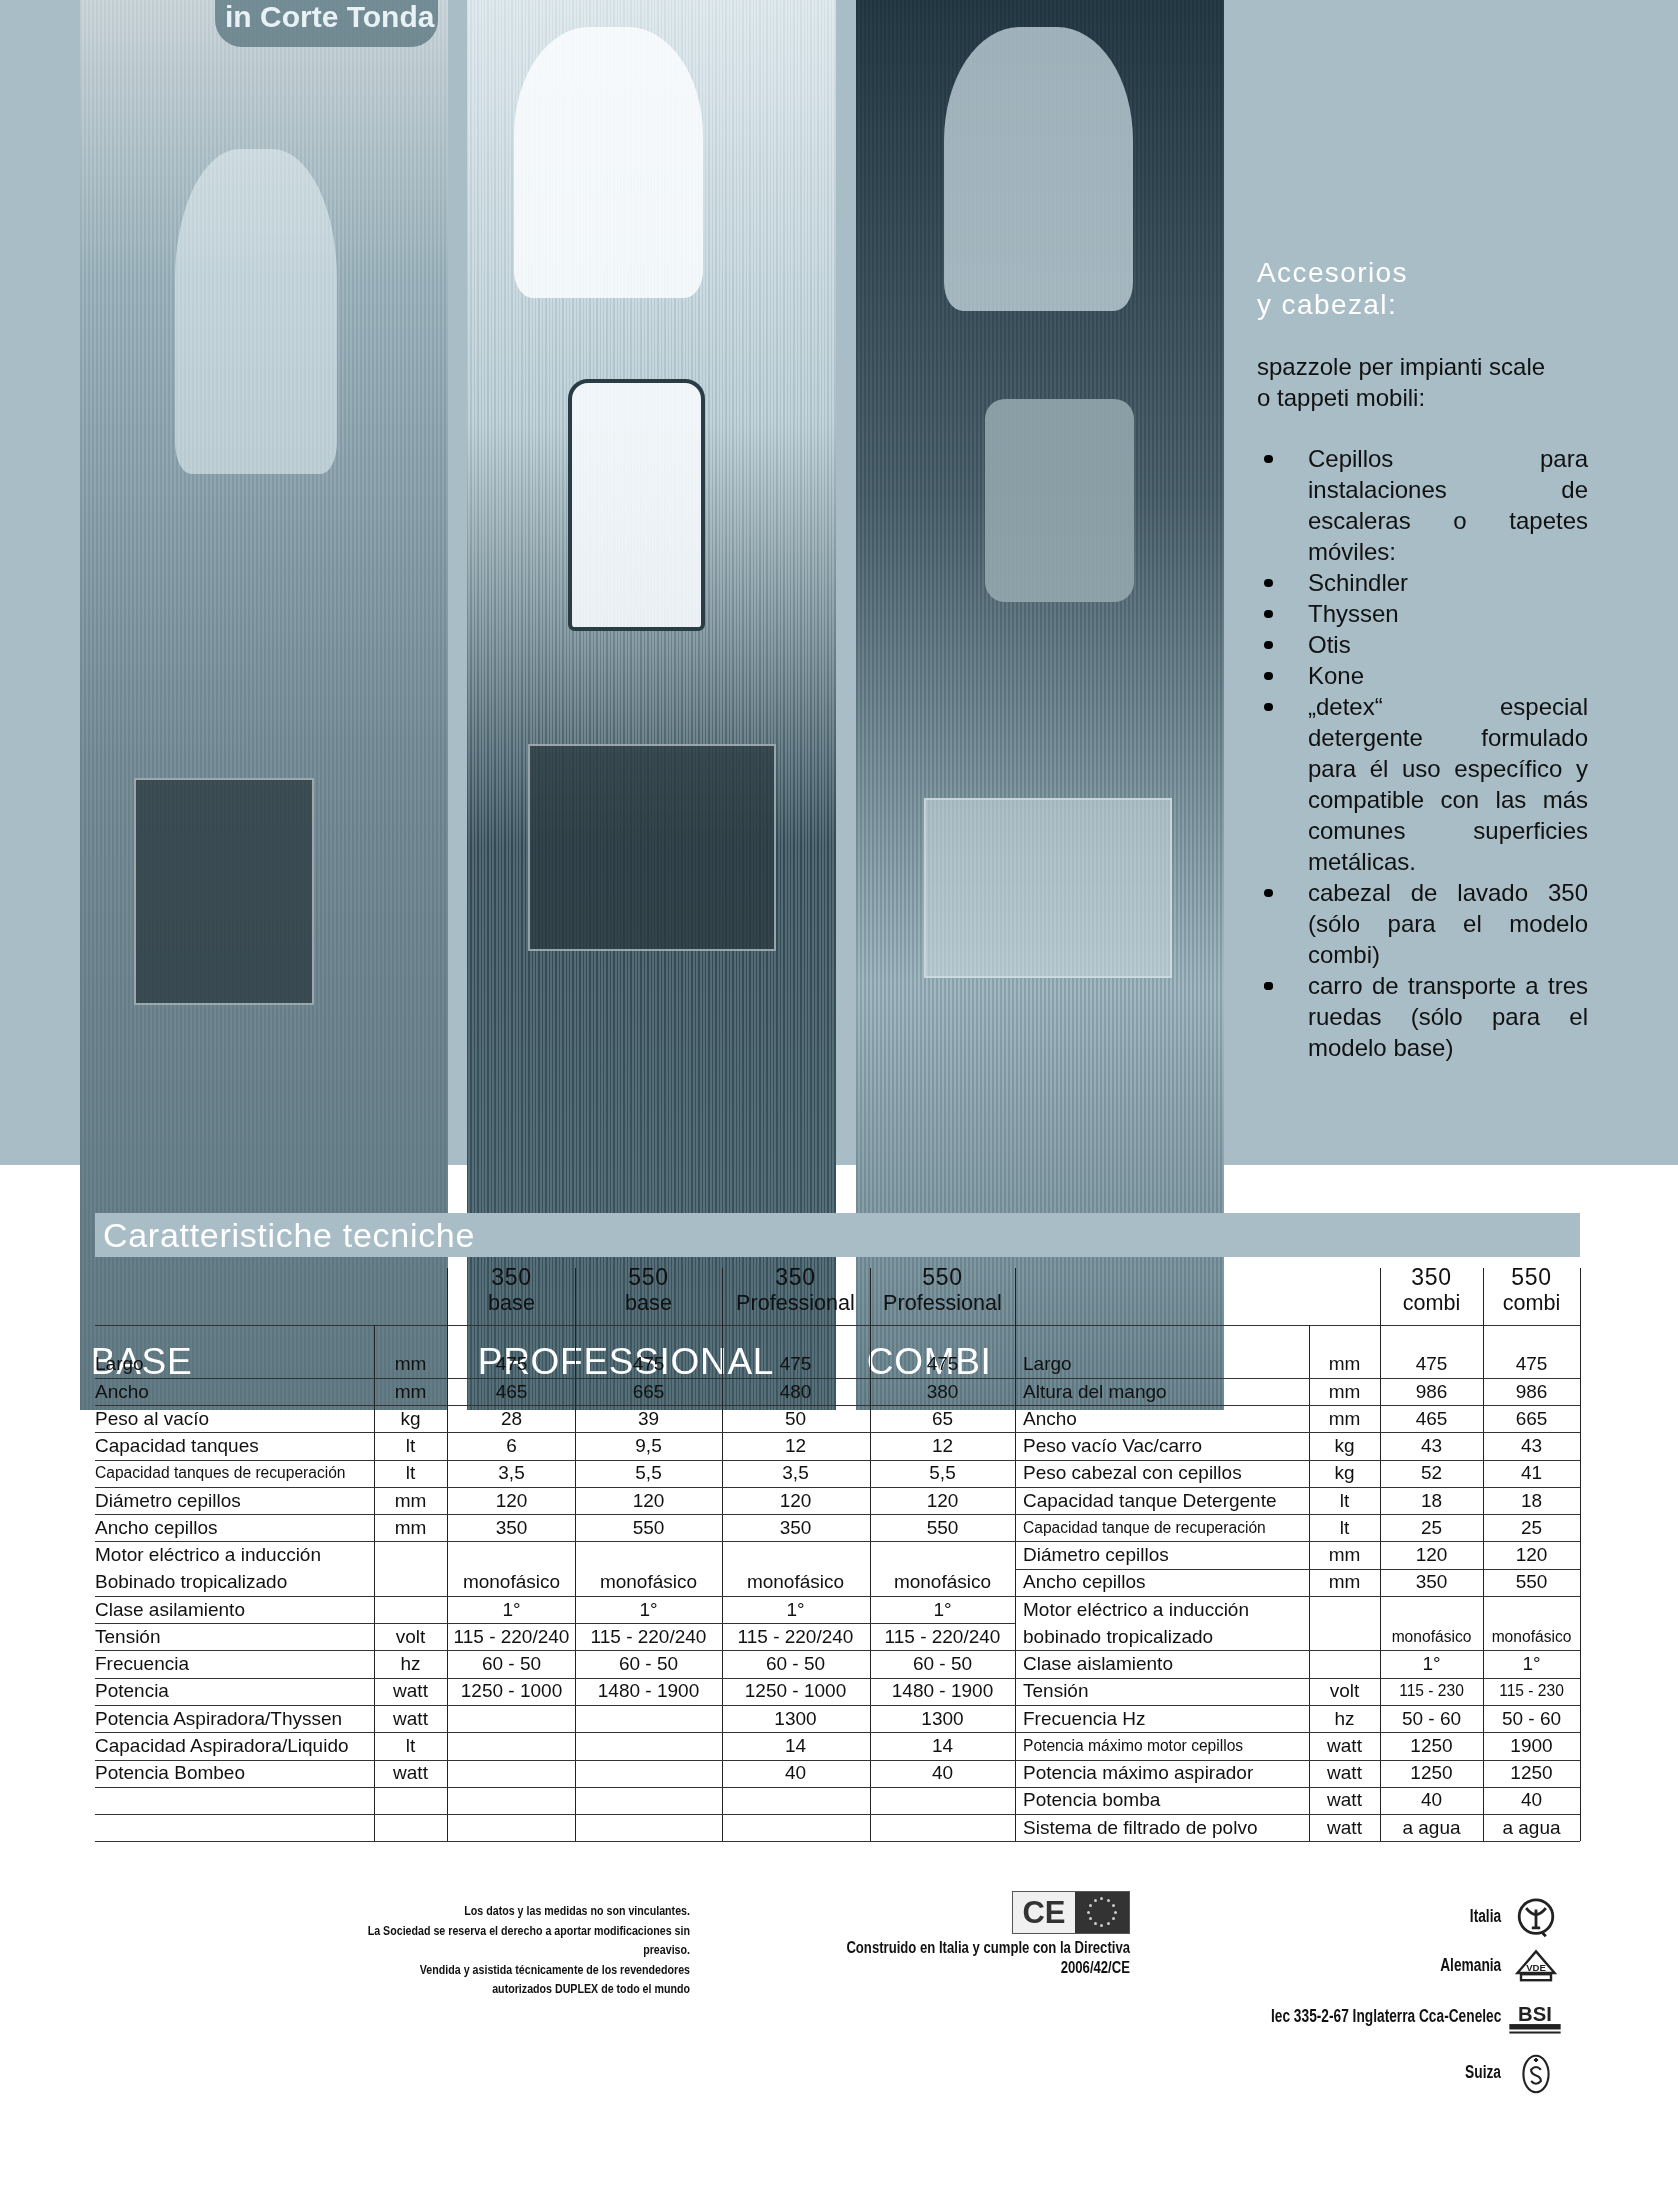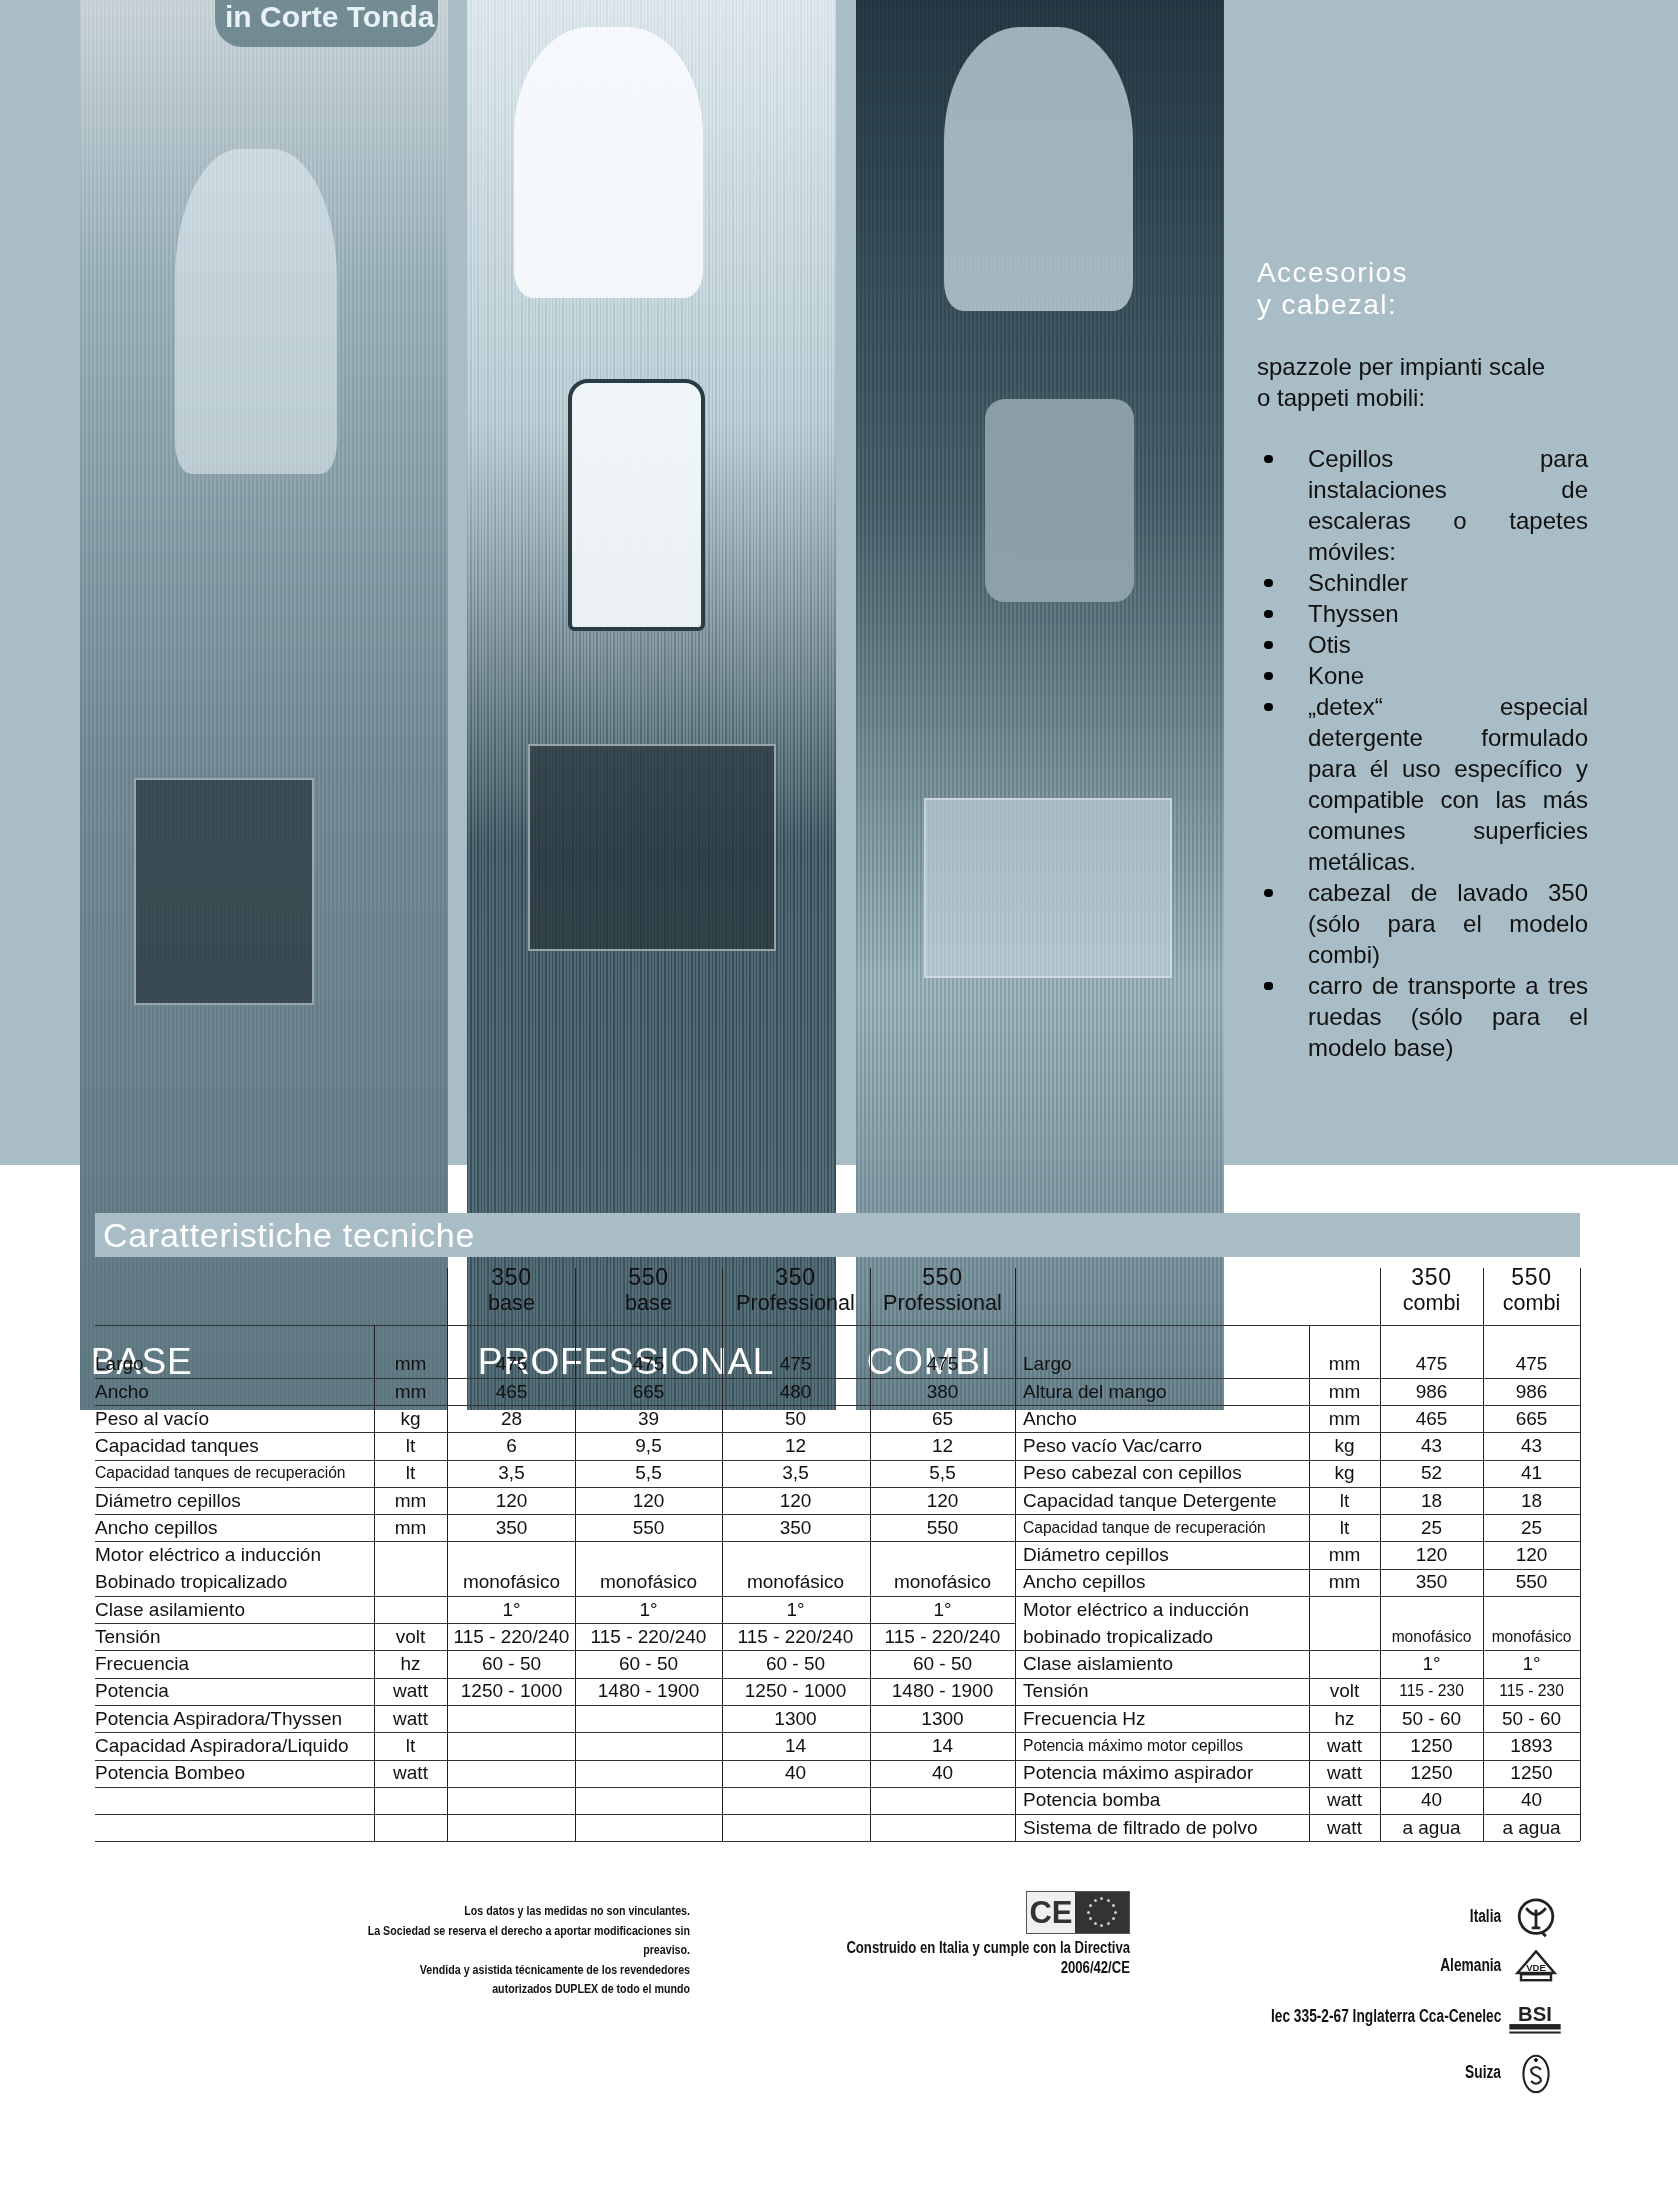--- a/index.html
+++ b/index.html
@@ -43,21 +43,21 @@
   .hdr { position:absolute; text-align:center; font-size:21.6px; line-height:26px; }
   .hdr .n { font-size:23px; letter-spacing:0.7px; }
   .small { font-size:15.6px; }
   .ctr { text-align:center; }
 
   .foot-left { position:absolute; left:291px; top:1901px; width:399px; text-align:right;
                font-family:"Liberation Sans", sans-serif; font-weight:700; font-size:13px; line-height:19.6px;
                transform:scaleX(0.82); transform-origin:right top; }
   .foot-mid { position:absolute; left:778px; top:1891px; width:352px; text-align:right; }
   .ce-mark { display:inline-flex; height:41px; border:1.4px solid #555; }
-  .ce-mark .ce { width:48px; background:#f0f0f0; color:#333; font-size:31px; font-weight:700; display:flex; align-items:center; justify-content:center; }
+  .ce-mark .ce { width:62px; background:#f0f0f0; color:#333; font-size:31px; font-weight:700; display:flex; align-items:center; justify-content:center; }
   .ce-mark .eu { width:54px; background:#333; position:relative; }
   .ce-mark .eu i { position:absolute; width:3.4px; height:3.4px; background:#ccc; border-radius:50%; }
   .foot-mid .txt { font-weight:700; font-size:16px; line-height:20px; margin-top:4px;
                    transform:scaleX(0.82); transform-origin:right top; }
   .cert-row { position:absolute; left:1251px; width:318px; height:47px; }
   .cert-row .ct { position:absolute; right:68px; top:12px; font-weight:700; font-size:17.6px; white-space:nowrap;
                   transform:scaleX(0.78); transform-origin:right center; }
   .cert-row .ic { position:absolute; right:12px; top:2.7px; width:42px; height:42px; }
 </style>
 </head>
@@ -342,21 +342,21 @@
     <div class="cell ctr small" style="left: 1388px; top: 414px; width: 97px;">115 - 230</div>
     <div class="hline" style="left: 920px; top: 441px; width: 565px;"></div>
     <div class="cell" style="left: 928px; top: 442px;">Frecuencia Hz</div>
     <div class="cell ctr" style="left: 1214px; top: 442px; width: 71px;">hz</div>
     <div class="cell ctr" style="left: 1285px; top: 442px; width: 103px;">50 - 60</div>
     <div class="cell ctr" style="left: 1388px; top: 442px; width: 97px;">50 - 60</div>
     <div class="hline" style="left: 920px; top: 468px; width: 565px;"></div>
     <div class="cell small" style="left: 928px; top: 469px;">Potencia máximo motor cepillos</div>
     <div class="cell ctr" style="left: 1214px; top: 469px; width: 71px;">watt</div>
     <div class="cell ctr" style="left: 1285px; top: 469px; width: 103px;">1250</div>
-    <div class="cell ctr" style="left: 1388px; top: 469px; width: 97px;">1893</div>
+    <div class="cell ctr" style="left: 1388px; top: 469px; width: 97px;">1900</div>
     <div class="hline" style="left: 920px; top: 496px; width: 565px;"></div>
     <div class="cell" style="left: 928px; top: 496px;">Potencia máximo aspirador</div>
     <div class="cell ctr" style="left: 1214px; top: 496px; width: 71px;">watt</div>
     <div class="cell ctr" style="left: 1285px; top: 496px; width: 103px;">1250</div>
     <div class="cell ctr" style="left: 1388px; top: 496px; width: 97px;">1250</div>
     <div class="hline" style="left: 920px; top: 523px; width: 565px;"></div>
     <div class="cell" style="left: 928px; top: 523px;">Potencia bomba</div>
     <div class="cell ctr" style="left: 1214px; top: 523px; width: 71px;">watt</div>
     <div class="cell ctr" style="left: 1285px; top: 523px; width: 103px;">40</div>
     <div class="cell ctr" style="left: 1388px; top: 523px; width: 97px;">40</div>

